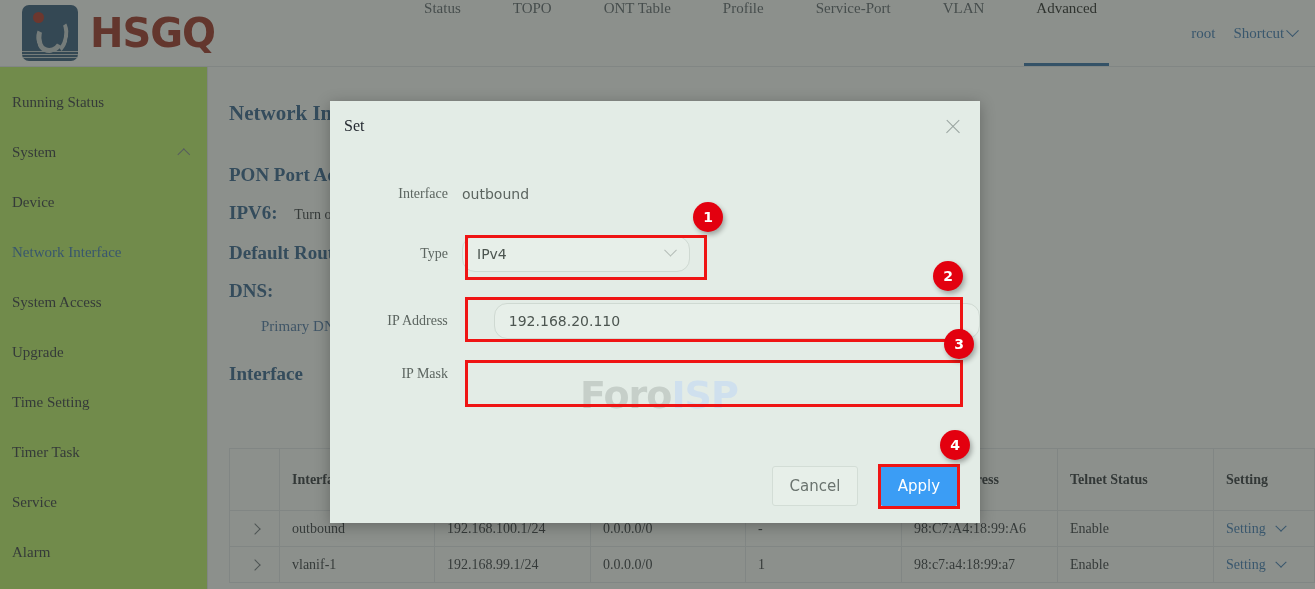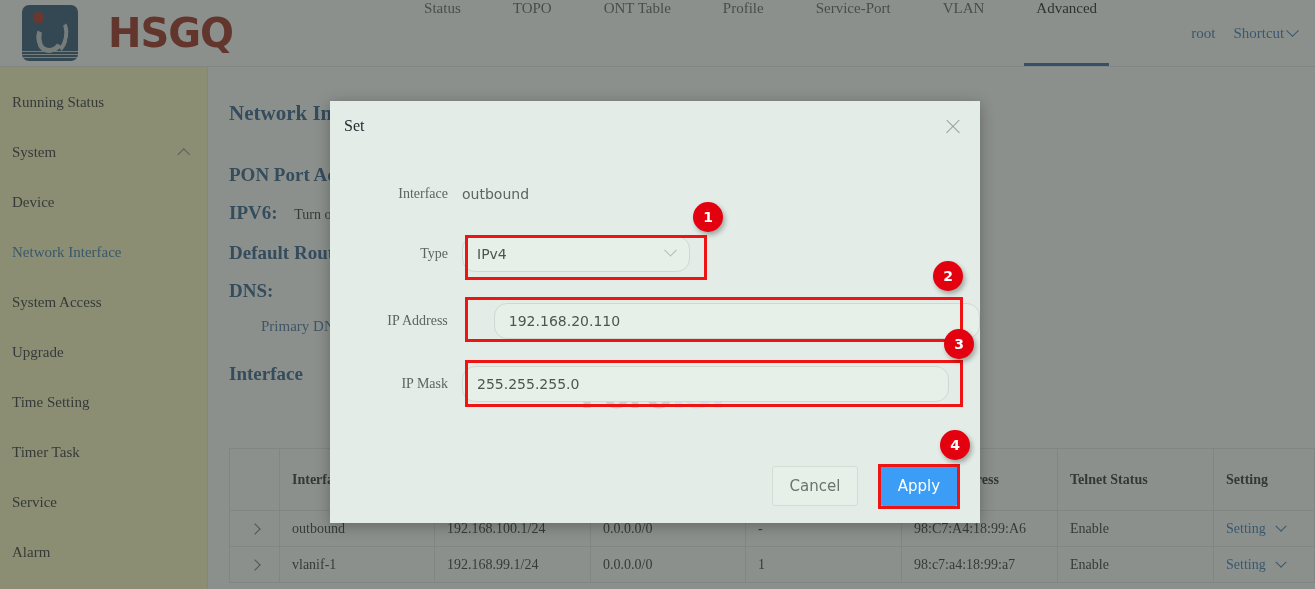--- a/index.html
+++ b/index.html
@@ -38,41 +38,41 @@
     position: absolute; left: 24px; top: 13px; width: 22px; height: 36px;
     border: 4px solid #c9cfd4; border-radius: 50%;
     border-top-color: transparent; border-left-color: transparent; border-bottom-color: transparent;
     transform: rotate(10deg);
   }
   .logo-mark .stripes {
     position: absolute; left: 0; bottom: 2px; width: 100%; height: 8px;
     background: repeating-linear-gradient(to bottom, #c9cfd4 0 1px, transparent 1px 3px);
   }
   .logo-text {
-    margin-left: 30px; font-family: "DejaVu Sans", sans-serif;
+    margin-left: 12px; font-family: "DejaVu Sans", sans-serif;
     font-weight: bold; font-size: 40px; letter-spacing: -1px; color: #9e2a1e;
   }
   .nav { flex: 1; display: flex; align-items: center; justify-content: center; gap: 0; height: 100%; }
   .nav-item {
     height: 100%; display: flex; padding: 0 26px;
     font-size: 15px; color: #5a6169; cursor: pointer; position: relative;
   }
   .nav-item.active { color: #222; }
   .nav-item.active::after {
     content: ""; position: absolute; left: 14px; right: 14px; bottom: 0;
     height: 3px; background: #2e6ca6;
   }
   .topright { display: flex; align-items: center; gap: 18px; padding-right: 18px; }
   .topright .user, .topright .shortcut { font-size: 15px; color: #3a77b5; cursor: pointer; }
   .chev { display: inline-block; width: 9px; height: 9px; border-right: 1.6px solid #3a77b5;
           border-bottom: 1.6px solid #3a77b5; transform: rotate(45deg) translate(-2px,-2px); }
 
   .sidebar {
     position: absolute; left: 0; top: 67px; width: 208px; bottom: 0;
-    background: #fef9c3; border-right: 1px solid #e4e7ed; padding-top: 10px;
+    background: #bef264; border-right: 1px solid #e4e7ed; padding-top: 10px;
   }
   .side-item {
     height: 50px; display: flex; align-items: center; padding-left: 12px;
     font-size: 15px; color: #30333a; cursor: pointer; position: relative;
   }
   .side-item.sub { padding-left: 12px; }
   .side-item.active { color: #3a77b5; }
   .side-caret {
     position: absolute; right: 18px; width: 9px; height: 9px;
     border-left: 1.6px solid #808790; border-top: 1.6px solid #808790;
@@ -323,23 +323,20 @@
 
     <div class="form-row" style="top:202px;">
       <div class="f-label">IP Address</div>
       <div class="ctl" style="width:487px;margin-left:32px;">
         <span>192.168.20.110</span>
       </div>
     </div>
 
     <div class="form-row" style="top:265px;">
       <div class="f-label">IP Mask</div>
-      <div class="ctl" style="width:487px;">
-        <span>255.255.255.0</span>
-      </div>
     </div>
 
     <div style="position:absolute; right:22px; bottom:17px; display:flex; gap:22px;">
       <div class="btn btn-cancel">Cancel</div>
       <div class="btn btn-apply">Apply</div>
     </div>
   </div>
 
   <div class="hl" style="left:465px; top:235px; width:242px; height:45px;"></div>
   <div class="hl" style="left:465px; top:297px; width:498px; height:45px;"></div>

